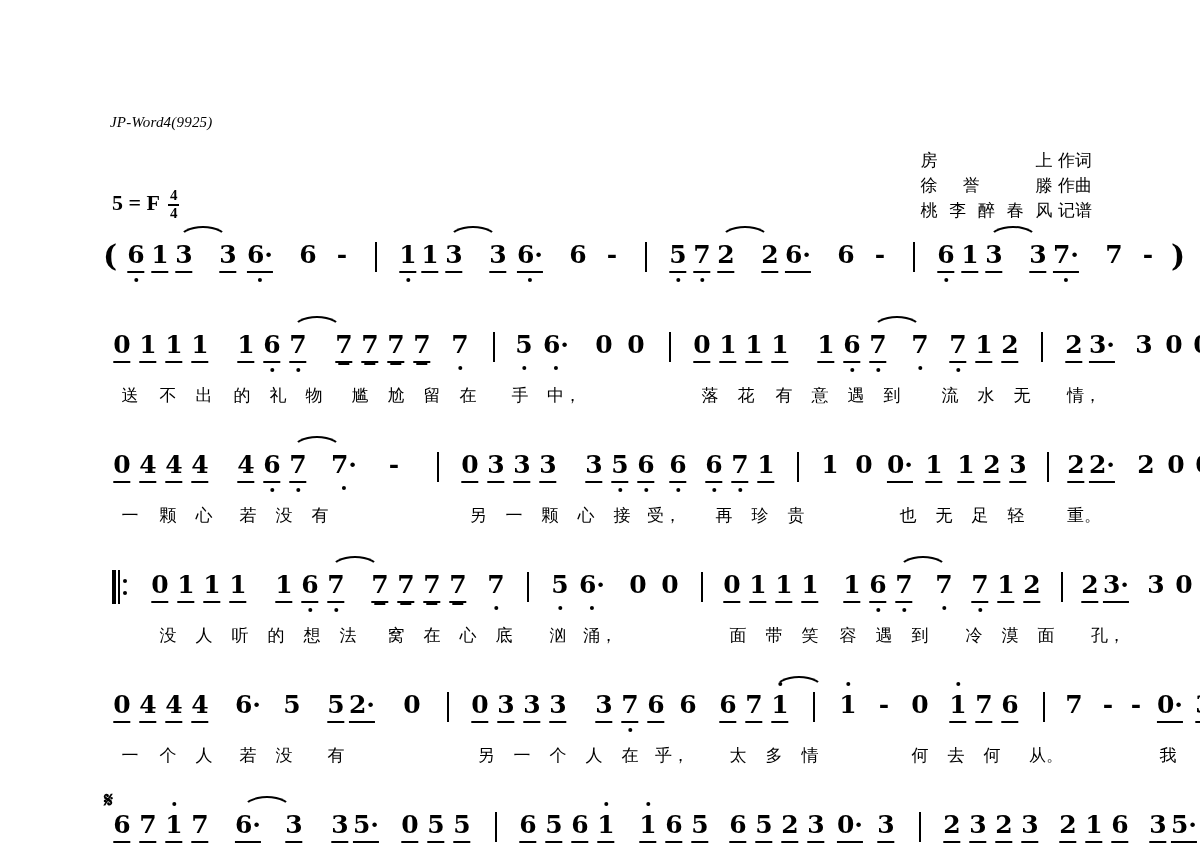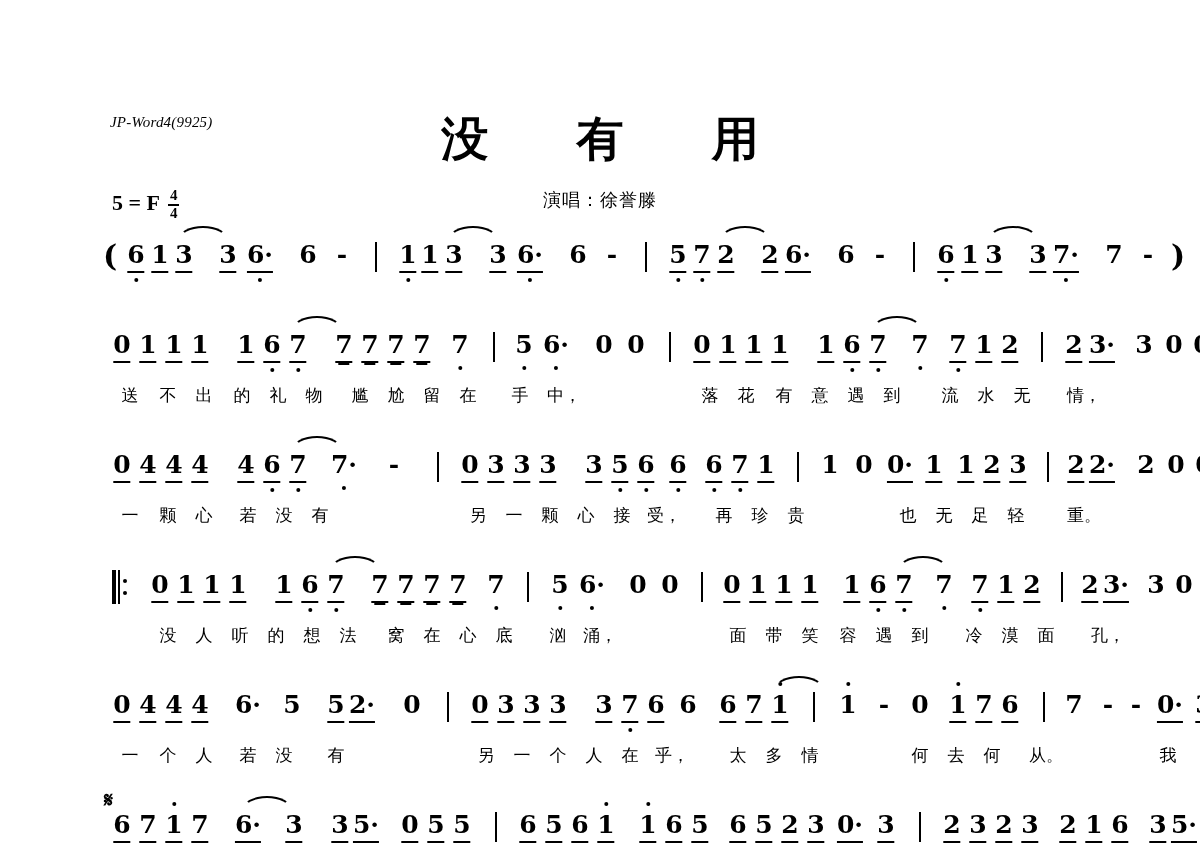--- a/index.html
+++ b/index.html
@@ -204,24 +204,36 @@
     transform: translateX(-50%);
   }
 </style>
 </head>
 <body>
 
 <div class="sheet">
 
   <div class="doc-id">JP-Word4(9925)</div>
 
-  <div class="title">没 有 用</div>
-
-  <div class="singer">演唱：徐誉滕</div>
-
+
+
+  <div class="credits">
+    <span class="c-row">
+      <span class="spread"><span>房</span><span>上</span></span>
+      <span>作词</span>
+    </span>
+    <span class="c-row">
+      <span class="spread"><span>徐</span><span>誉  滕</span></span>
+      <span>作曲</span>
+    </span>
+    <span class="c-row">
+      <span class="spread"><span>桃李醉春风</span><span></span></span>
+      <span>记谱</span>
+    </span>
+  </div>
 
   <div class="keysig">
     <span>5 = F</span>
     <span class="frac">
       <span class="num">4</span>
       <span class="den">4</span>
     </span>
   </div>
 
   <div id="staves">

